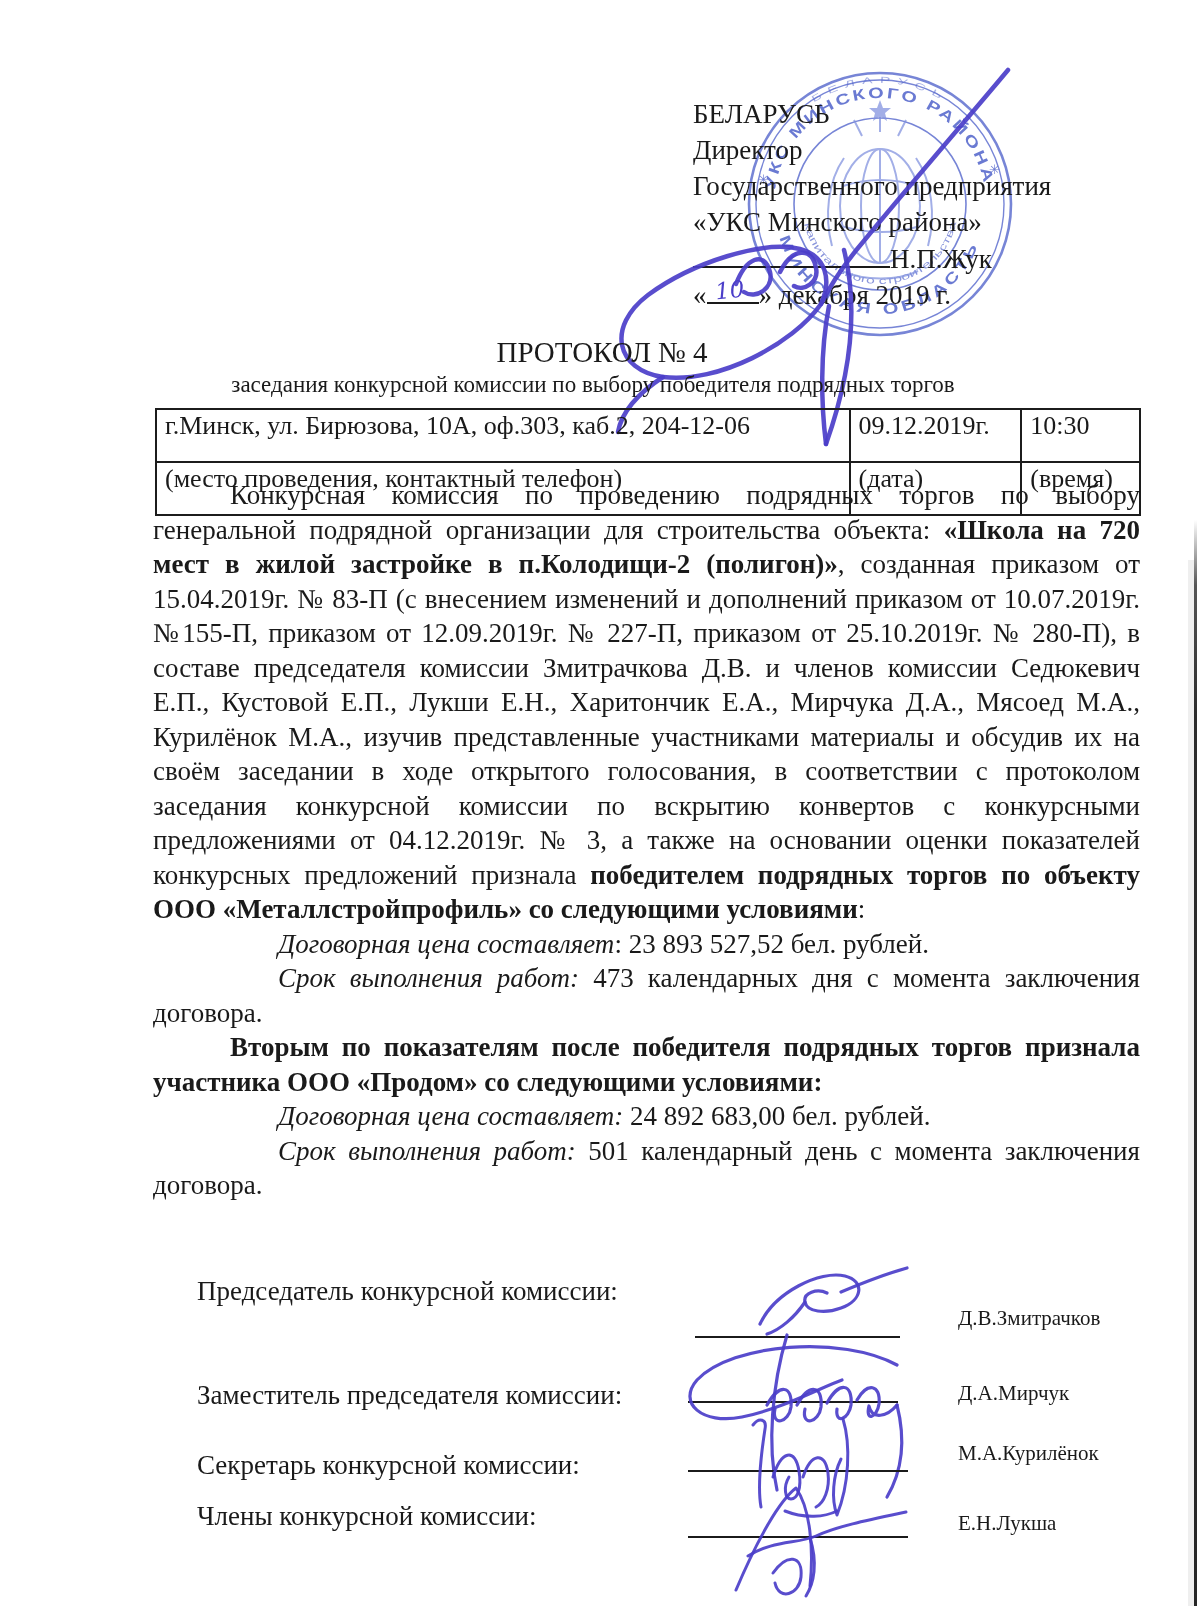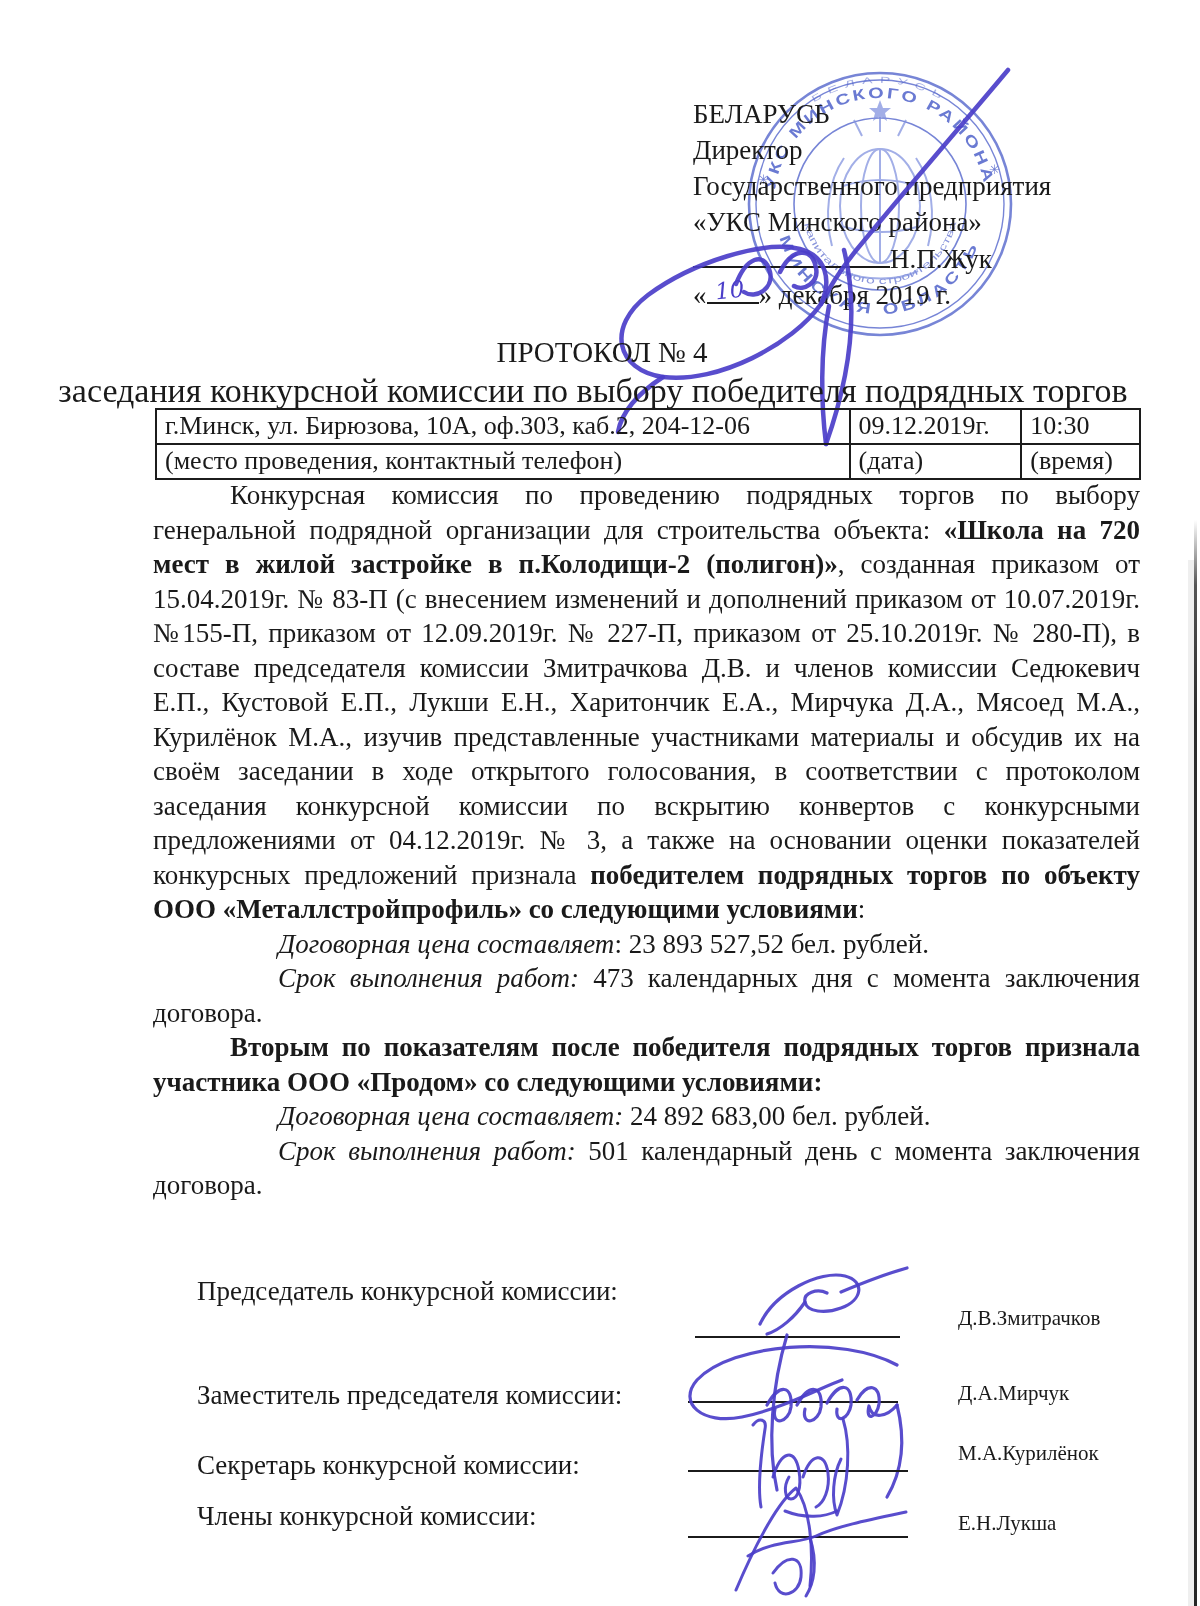--- a/index.html
+++ b/index.html
@@ -10,24 +10,24 @@
   }
   .abs{position:absolute;}
   
   .approval{left:693px;top:96px;width:460px;font-size:27px;line-height:36px;}
   .approval .sig-row{white-space:nowrap;}
   .blank-line{display:inline-block;width:197px;border-bottom:2px solid #1a1a1a;height:26px;vertical-align:baseline;}
   .date-blank{display:inline-block;width:52px;border-bottom:2px solid #1a1a1a;height:24px;vertical-align:baseline;text-align:center;position:relative;}
   .hand-ink{position:absolute;left:8px;top:-6px;font-family:"DejaVu Serif",serif;font-style:italic;font-size:23px;color:#4b3ec9;transform:rotate(-6deg);}
   
   .doc-title{left:2px;top:336px;width:1200px;text-align:center;font-size:29px;}
-  .doc-subtitle{left:0;top:372px;width:1186px;text-align:center;font-size:34px;}
+  .doc-subtitle{left:0;top:372px;width:1186px;text-align:center;font-size:23px;}
   
   table.info{position:absolute;left:155px;top:408px;width:986px;border-collapse:collapse;font-size:26px;}
-  table.info td{border:2px solid #1c1c1c;padding:1px 8px 2px 8px;white-space:nowrap;overflow:hidden;}
+  table.info td{border:2px solid #1c1c1c;padding:1px 8px 20px 8px;white-space:nowrap;overflow:hidden;}
   
   .body-text{left:153px;top:478px;width:987px;font-size:27px;line-height:34.5px;text-align:justify;}
   .body-text p{margin:0;text-indent:77px;}
   .r.b{font-weight:bold;}
   .r.i{font-style:italic;margin-left:48px;}
   
   .sig-label{font-size:27px;white-space:nowrap;}
   .sig-name{font-size:21px;white-space:nowrap;}
   .sig-line{height:0;border-top:2px solid #1b1b1b;}
   .ink path{fill:none;stroke:#4b3ec9;stroke-linecap:round;stroke-linejoin:round;opacity:.92;}

